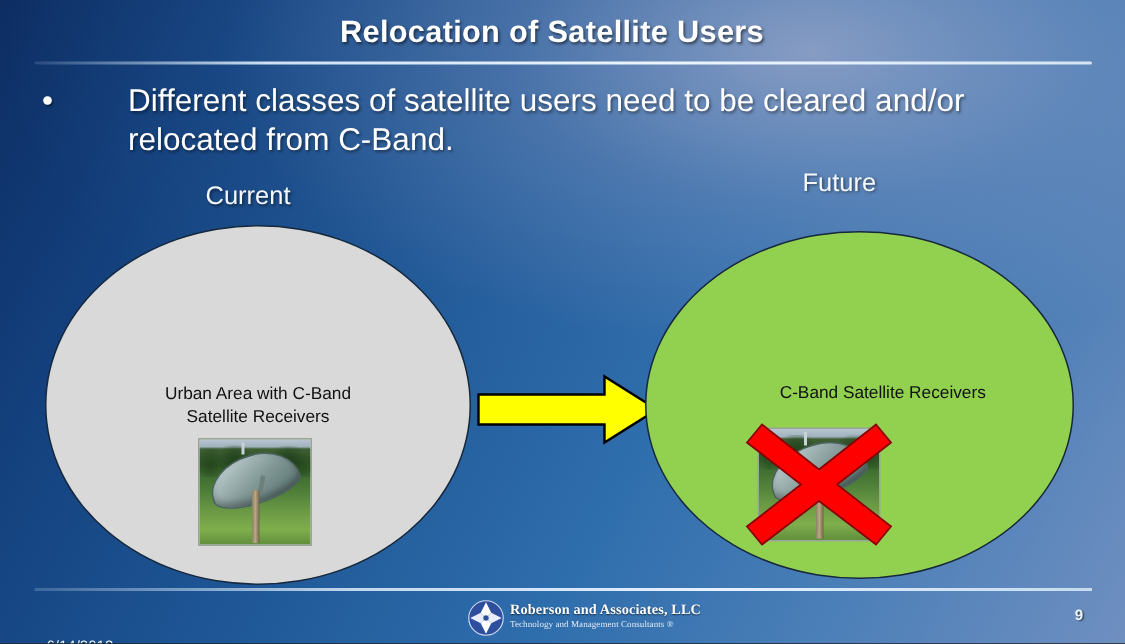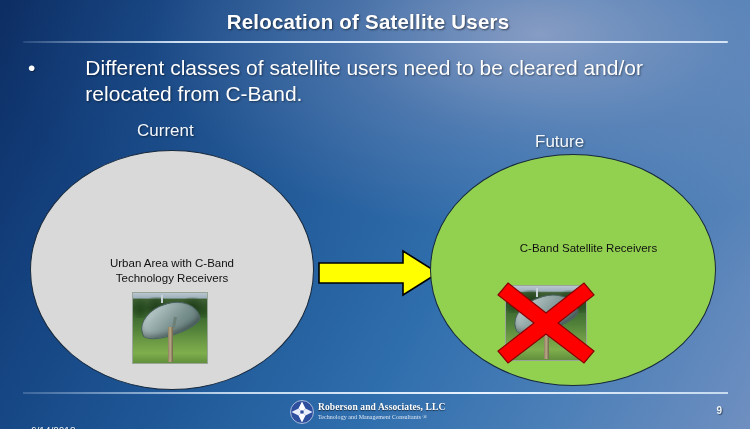--- a/index.html
+++ b/index.html
@@ -70,21 +70,21 @@
 
   
   .col-caption {
     position: absolute;
     color: #f4f8fd;
     font-size: 17px;
     text-shadow: 1px 1px 2px rgba(0,0,0,0.5);
     white-space: nowrap;
   }
   #caption-current { left: 137px; top: 121px; }
-  #caption-future  { left: 535px; top: 132px; }
+  #caption-future  { left: 535px; top: 112px; }
 
   
   .ellipse {
     position: absolute;
     border-radius: 50%;
     border: 1.2px solid #16283c;
     box-sizing: border-box;
   }
   #ellipse-current {
     left: 30px;  top: 150px;
@@ -98,21 +98,21 @@
   }
   .ellipse-label {
     position: absolute;
     left: 0; right: 0;
     text-align: center;
     color: #111111;
     font-size: 11.5px;
     line-height: 15px;
   }
   #label-current { top: 93px; margin-top: 12px; }
-  #label-future  { top: 86px; margin-left: 31px; }
+  #label-future  { top: 100px; margin-left: 31px; }
 
   
   .dish-photo {
     position: absolute;
     border: 1px solid #9aa59a;
     box-sizing: border-box;
     overflow: hidden;
     background:
       linear-gradient(180deg,
         #b9c6cf 0%, #9fb2bd 7%,
@@ -196,21 +196,21 @@
     color: #eef4fb; font-size: 10px; font-weight: normal;
     text-shadow: 1px 1px 1px rgba(0,0,0,0.5);
     margin-top: 21px;
   }
   #footer-page {
     position: absolute; right: 28px; top: 405px;
     color: #eef4fb; font-size: 10px; font-weight: bold;
     text-shadow: 1px 1px 1px rgba(0,0,0,0.5);
   }
   #footer-logo {
-    position: absolute; left: 290px; top: 400px;
+    position: absolute; left: 312px; top: 400px;
     display: flex; align-items: center;
   }
   #logo-mark { width: 24px; height: 24px; margin-right: 4px; flex: 0 0 auto; }
   #logo-name {
     color: #ffffff; font-size: 9.5px; font-weight: bold;
     font-family: "Liberation Serif", serif;
     letter-spacing: 0.1px; line-height: 11px;
     text-shadow: 0 1px 1px rgba(0,0,0,0.6);
   }
   #logo-tagline {
@@ -232,21 +232,21 @@
   <div id="bullet-block">
     <span id="bullet-dot">•</span>
     <span id="bullet-text">Different classes of satellite users need to be cleared and/or relocated from C-Band.</span>
   </div>
 
   <div class="col-caption" id="caption-current">Current</div>
 
   <div class="ellipse" id="ellipse-current">
     <div class="ellipse-label" id="label-current">
       <div>Urban Area with C-Band</div>
-      <div>Technology Receivers</div>
+      <div>Satellite Receivers</div>
     </div>
   </div>
 
   <div class="dish-photo" id="photo-current">
     <div class="treeline"></div>
     <div class="mast"></div>
     <div class="dish"></div>
     <div class="feed"></div>
     <div class="pole"></div>
   </div>

